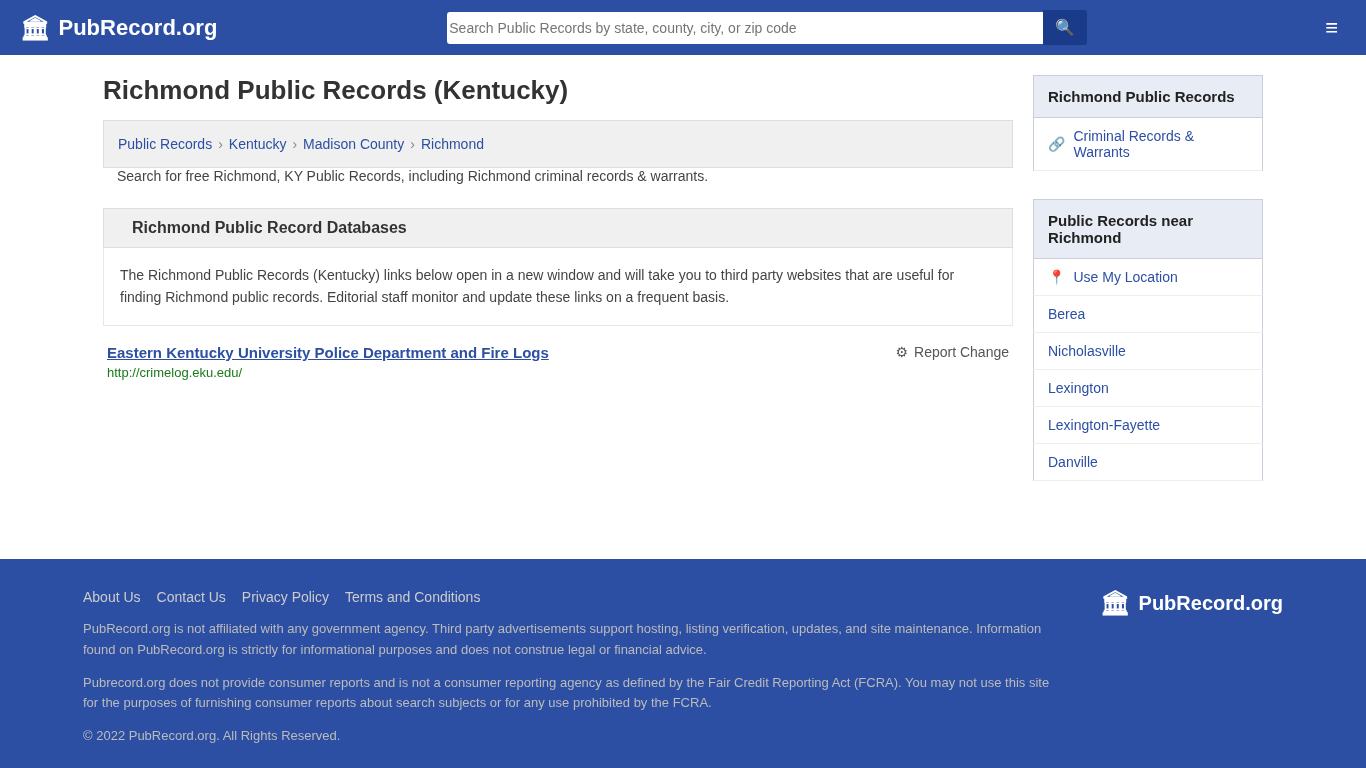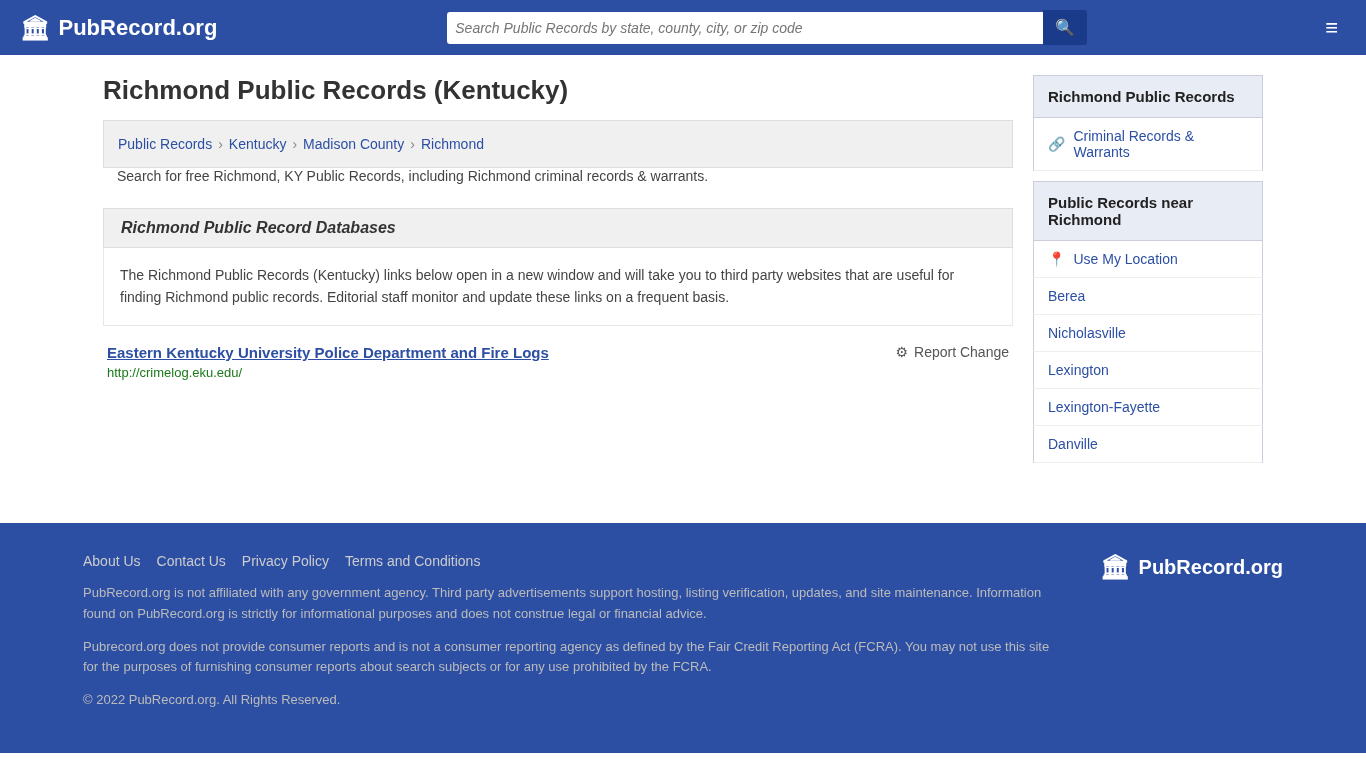--- a/index.html
+++ b/index.html
@@ -24,26 +24,25 @@
     }
     .header-search {
       display: flex;
       align-items: center;
       flex: 1;
       max-width: 640px;
       margin: 0 20px;
     }
     .header-search input {
       flex: 1;
-      padding: 8px 8px;
+      padding: 8px 2px;
       font-size: 14px;
       border: none;
       outline: none;
       border-radius: 3px 0 0 3px;
-      font-style: italic;
     }
     .header-search button {
       background: #1a3a8a;
       border: none;
       padding: 8px 12px;
       cursor: pointer;
       border-radius: 0 3px 3px 0;
       color: #fff;
       font-size: 16px;
     }
@@ -92,26 +91,25 @@
     .breadcrumb .sep { color: #888; }
     .description-box {
       padding: 0 0 14px 14px;
       font-size: 14px;
       color: #444;
       border-left: none;
     }
     .section-heading {
       background: #f0f0f0;
       border: 1px solid #ddd;
-      padding: 10px 17px;
+      padding: 10px 28px;
       font-size: 16px;
       font-weight: bold;
       color: #333;
       margin-top: 10px;
-      font-style: italic;
     }
     .section-body {
       padding: 16px;
       font-size: 14px;
       color: #444;
       line-height: 1.6;
       border: 1px solid #e8e8e8;
       border-top: none;
     }
     .record-entry {
@@ -146,21 +144,21 @@
       font-size: 13px;
       margin-top: 4px;
     }
 
     
     .right-sidebar {
       width: 230px;
       flex-shrink: 0;
     }
     .sidebar-section {
-      margin-bottom: 10px;
+      margin-bottom: 28px;
     }
     .sidebar-title {
       background: #e8ecf5;
       padding: 12px 14px;
       font-size: 15px;
       font-weight: bold;
       color: #222;
       border: 1px solid #ccd;
     }
     .sidebar-item {

